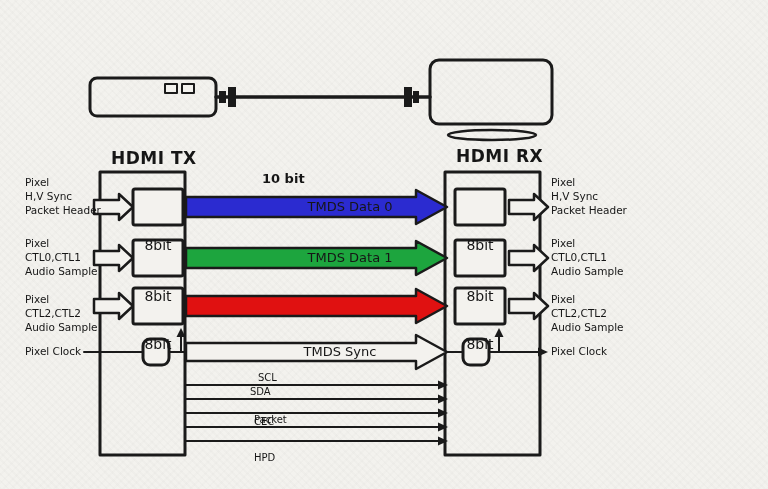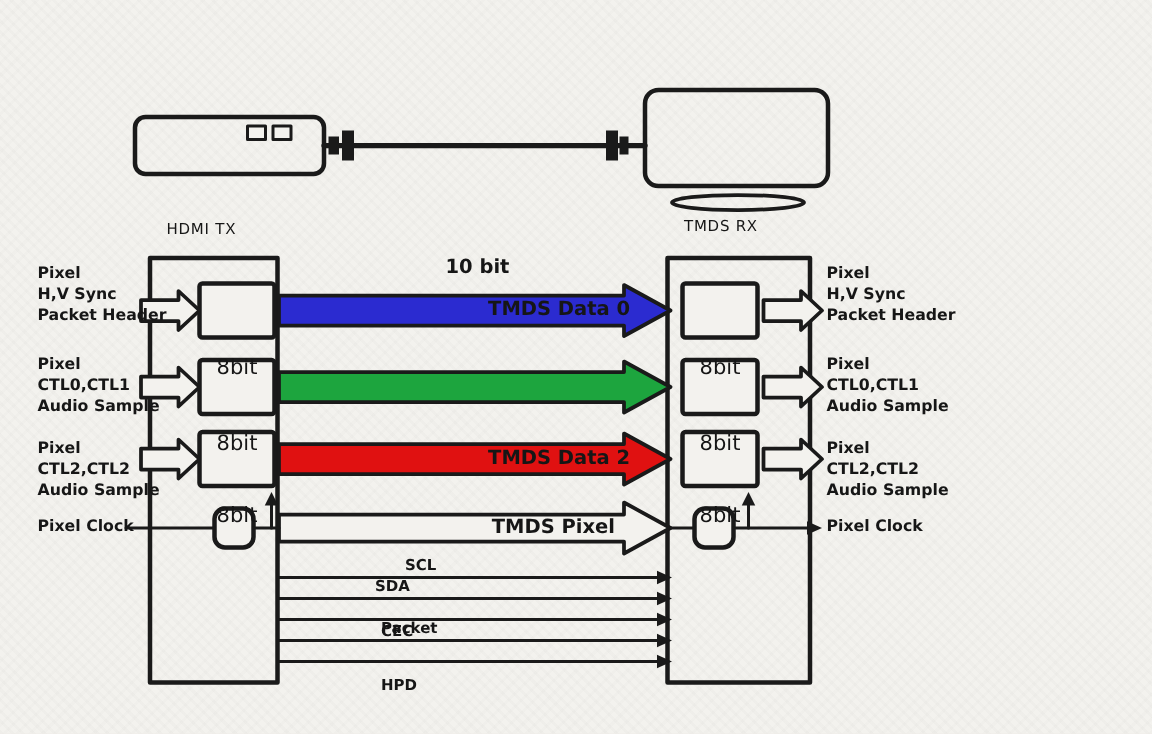--- a/index.html
+++ b/index.html
@@ -19,25 +19,25 @@
   svg{position:absolute;left:0;top:0;}
   svg *{stroke-linejoin:round;stroke-linecap:round;}
   .s3{fill:none;stroke:#1a1a1a;stroke-width:3;}
   .s25{fill:none;stroke:#1a1a1a;stroke-width:2.5;}
   .s2{stroke:#1a1a1a;stroke-width:2;fill:none;}
   .s35{stroke:#1a1a1a;stroke-width:3.5;fill:none;}
   .paper{fill:#f3f2ee;}
   .ink{fill:#1a1a1a;stroke:none;}
   .head{fill:#1a1a1a;stroke:none;}
   .blockarrow{stroke:#1a1a1a;stroke-width:2.5;}
-  .lbl{position:absolute;color:#161616;white-space:nowrap;font-weight:bold;}
-  .title{font-size:10px;font-weight:400;letter-spacing:0.5px;}
+  .lbl{position:absolute;color:#161616;white-space:nowrap;}
+  .title{font-size:17px;font-weight:700;letter-spacing:0.5px;}
   .small{font-size:10.5px;line-height:14px;}
-  .chan{font-size:13px;font-weight:700;text-align:right;width:140px;}
-  .bitw{font-size:13px;font-weight:600;margin-left:35px;}
+  .chan{font-size:13px;font-weight:400;text-align:center;width:140px;}
+  .bitw{font-size:13px;font-weight:600;}
   .ctrl{font-size:10px;line-height:12px;}
   .bit8{
     position:absolute;width:50px;height:47px;
     display:flex;align-items:center;justify-content:center;
     font-size:14px;color:#161616;margin-top:32px;
   }
 </style>
 </head>
 <body>
 
@@ -102,35 +102,35 @@
     <polygon points="448,399 438,394.5 438,403.5" class="head"></polygon>
     <line x1="186" y1="413" x2="440" y2="413" class="s2"></line>
     <polygon points="448,413 438,408.5 438,417.5" class="head"></polygon>
     <line x1="186" y1="427" x2="440" y2="427" class="s2"></line>
     <polygon points="448,427 438,422.5 438,431.5" class="head"></polygon>
     <line x1="186" y1="441" x2="440" y2="441" class="s2"></line>
     <polygon points="448,441 438,436.5 438,445.5" class="head"></polygon>
   </svg>
 
   <div class="lbl title" style="left:111px;top:148px">HDMI TX</div>
-  <div class="lbl title" style="left:456px;top:146px">TMDS RX</div>
+  <div class="lbl title" style="left:456px;top:146px">HDMI RX</div>
 
   <div class="bit8" style="left:133px;top:189px">8bit</div>
   <div class="bit8" style="left:133px;top:240px">8bit</div>
   <div class="bit8" style="left:133px;top:288px">8bit</div>
   <div class="bit8" style="left:455px;top:189px">8bit</div>
   <div class="bit8" style="left:455px;top:240px">8bit</div>
   <div class="bit8" style="left:455px;top:288px">8bit</div>
 
   <div class="lbl bitw" style="left:262px;top:171px">10 bit</div>
   <div class="lbl chan" style="left:280px;top:199px">TMDS Data 0</div>
-  <div class="lbl chan" style="left:280px;top:298px">TMDS Data 2</div>
-  <div class="lbl chan" style="left:270px;top:344px">TMDS Pixel</div>
+  <div class="lbl chan" style="left:280px;top:250px">TMDS Data 1</div>
+  <div class="lbl chan" style="left:270px;top:344px">TMDS Sync</div>
 
-  <div class="lbl ctrl" style="left:270px;top:372px">SCL</div>
+  <div class="lbl ctrl" style="left:258px;top:372px">SCL</div>
   <div class="lbl ctrl" style="left:250px;top:386px">SDA</div>
   <div class="lbl ctrl" style="left:254px;top:416px">CEC</div>
   <div class="lbl ctrl" style="left:254px;top:414px">Packet</div>
   <div class="lbl ctrl" style="left:254px;top:452px">HPD</div>
 
   <div class="lbl small" style="left:25px;top:175px">
     <div>Pixel</div>
     <div>H,V Sync</div>
     <div>Packet Header</div>
   </div>

